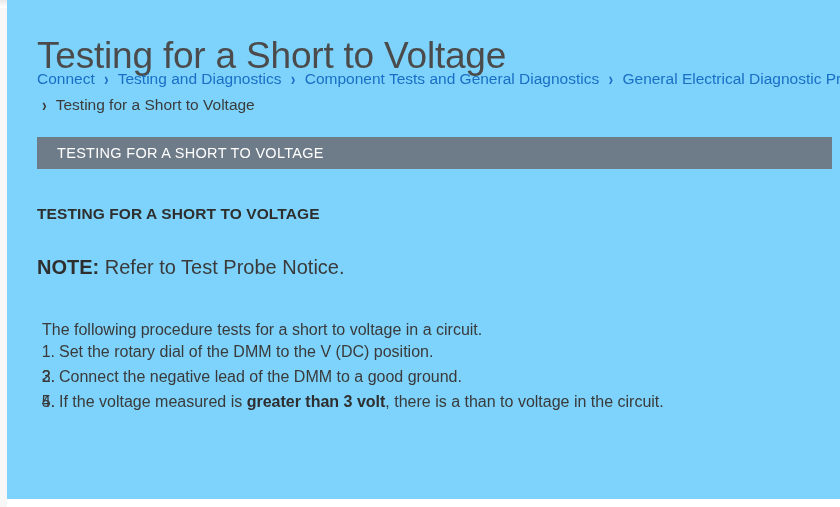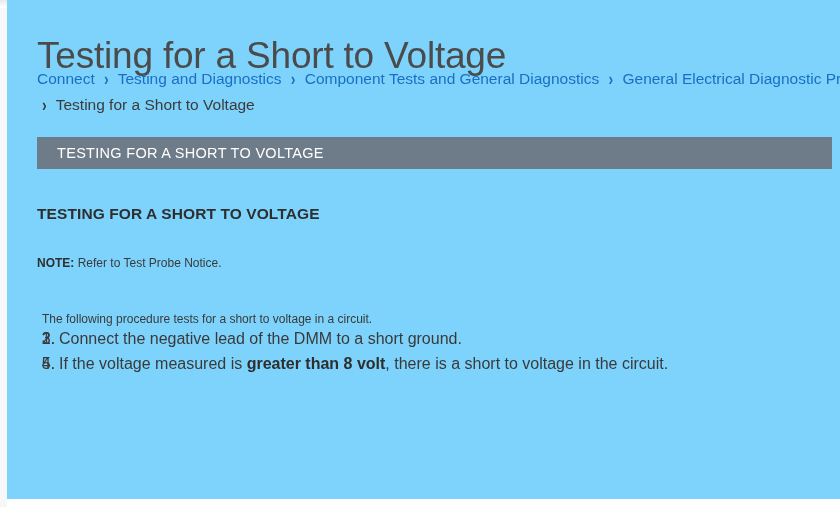--- a/index.html
+++ b/index.html
@@ -132,32 +132,32 @@
   }
   .body-heading {
     font-size: 15.5px;
     font-weight: bold;
     color: #2e2e2e;
     letter-spacing: 0.1px;
     margin: 0 0 33px 0;
     white-space: nowrap;
   }
   .body-note {
-    font-size: 12px;
+    font-size: 20px;
     font-weight: 400;
     color: #3a3a3a;
     margin: 0 0 42px 0;
     white-space: nowrap;
   }
   .body-note b {
     font-weight: bold;
     color: #2e2e2e;
   }
   .intro-line {
-    font-size: 12px;
+    font-size: 16px;
     margin: 0 0 0 5px;
     color: #3a3a3a;
     white-space: nowrap;
   }
   ol.proc-list {
     list-style: none;
     margin: 0;
     padding: 0;
     font-size: 16px;
     color: #3a3a3a;
@@ -214,32 +214,32 @@
     <div class="body-block">
 
       <div class="body-heading">TESTING FOR A SHORT TO VOLTAGE</div>
 
       <div class="body-note"><b>NOTE:</b><span> Refer to Test Probe Notice.</span></div>
 
       <div class="intro-line">The following procedure tests for a short to voltage in a circuit.</div>
 
       <ol class="proc-list">
         <li>
-          <span class="num">1.</span>
+          <span class="num">1.</span><span>Set the rotary dial of the DMM to the V (DC) position.</span>
         </li>
         <li>
           <span class="num">2.</span>
         </li>
         <li>
-          <span class="num">3.</span><span>Connect the negative lead of the DMM to a short ground.</span>
+          <span class="num">3.</span><span>Connect the negative lead of the DMM to a good ground.</span>
         </li>
         <li>
           <span class="num">4.</span>
         </li>
         <li>
-          <span class="num">5.</span><span>If the voltage measured is </span><b>greater than 8 volt</b><span>, there is a short to voltage in the circuit.</span>
+          <span class="num">5.</span><span>If the voltage measured is </span><b>greater than 3 volt</b><span>, there is a than to voltage in the circuit.</span>
         </li>
       </ol>
 
     </div>
 
   </div>
 </div>
 
 </body></html>

